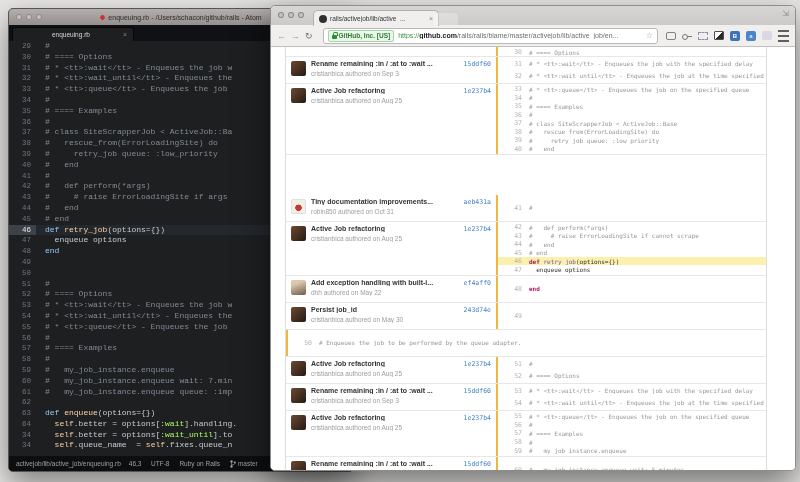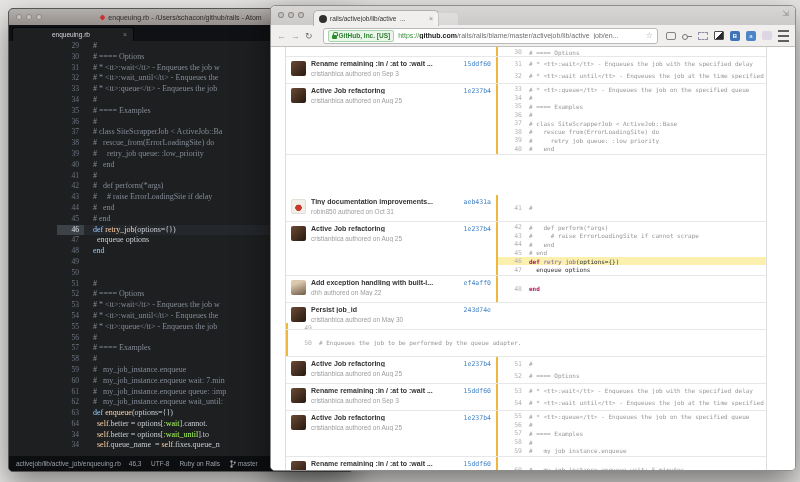--- a/index.html
+++ b/index.html
@@ -13,21 +13,21 @@
   .tl{position:absolute;left:7px;top:5px;display:flex;gap:4px;}
   .tl span{width:6px;height:6px;border-radius:50%;background:#c6c2c0;box-shadow:inset 0 0 0 1px #8d8886;}
   .a-ttl{font-size:7px;color:#2d2b2a;display:flex;align-items:center;gap:3px;white-space:nowrap;}
   .ruby{width:5px;height:5px;background:#cc2f2f;border-radius:1px;transform:rotate(45deg) scale(.85);flex:none;}
   .a-tabs{height:16px;background:#0f1114;display:flex;align-items:flex-end;padding-left:3px;}
   .a-tab{height:13px;background:#1d1f21;border:1px solid #05060a;border-bottom:none;border-radius:3px 3px 0 0;
          width:108px;display:flex;align-items:center;font-size:6.5px;color:#d6d9de;padding:0 6px;}
   .a-tab .lbl{flex:1;text-align:center;}
   .a-tab .x{color:#7b828c;font-size:7px;}
   .a-ed{position:absolute;top:32px;left:0;right:0;bottom:15px;background:#1d1f21;overflow:hidden;
-        font-family:Liberation Serif, serif;padding-left:48px;}
+        font-family:Liberation Mono, monospace;}
   .ed-line{display:flex;height:10.8px;line-height:10.8px;font-size:8px;white-space:pre;}
   .ed-line .ln{width:22px;flex:none;text-align:right;padding-right:5px;color:#6e7680;font-size:7.5px;}
   .ed-line .cd{padding-left:9px;overflow:hidden;}
   .ed-line.cur{background:#24272c;}
   .ed-line.cur .ln{background:#3d4249;color:#e0e4e9;}
   .t-c{color:#848b96;}
   .t-p{color:#c8cdd2;}
   .t-k{color:#96cbfe;}
   .t-f{color:#ffd2a7;}
   .t-s{color:#a8ff60;margin-top:32px;}
@@ -137,42 +137,42 @@
         <div class="ed-line"><span class="ln">33</span><span class="cd"><span class="t-c"># * &lt;tt&gt;:queue&lt;/tt&gt; - Enqueues the job </span></span></div>
         <div class="ed-line"><span class="ln">34</span><span class="cd"><span class="t-c">#</span></span></div>
         <div class="ed-line"><span class="ln">35</span><span class="cd"><span class="t-c"># ==== Examples</span></span></div>
         <div class="ed-line"><span class="ln">36</span><span class="cd"><span class="t-c">#</span></span></div>
         <div class="ed-line"><span class="ln">37</span><span class="cd"><span class="t-c"># class SiteScrapperJob &lt; ActiveJob::Ba</span></span></div>
         <div class="ed-line"><span class="ln">38</span><span class="cd"><span class="t-c">#   rescue_from(ErrorLoadingSite) do</span></span></div>
         <div class="ed-line"><span class="ln">39</span><span class="cd"><span class="t-c">#     retry_job queue: :low_priority</span></span></div>
         <div class="ed-line"><span class="ln">40</span><span class="cd"><span class="t-c">#   end</span></span></div>
         <div class="ed-line"><span class="ln">41</span><span class="cd"><span class="t-c">#</span></span></div>
         <div class="ed-line"><span class="ln">42</span><span class="cd"><span class="t-c">#   def perform(*args)</span></span></div>
-        <div class="ed-line"><span class="ln">43</span><span class="cd"><span class="t-c">#     # raise ErrorLoadingSite if delay</span></span></div>
+        <div class="ed-line"><span class="ln">43</span><span class="cd"><span class="t-c">#     # raise ErrorLoadingSite if args</span></span></div>
         <div class="ed-line"><span class="ln">44</span><span class="cd"><span class="t-c">#   end</span></span></div>
         <div class="ed-line"><span class="ln">45</span><span class="cd"><span class="t-c"># end</span></span></div>
         <div class="ed-line cur"><span class="ln">46</span><span class="cd"><span class="t-k">def </span><span class="t-f">retry_job</span><span class="t-p">(options={})</span></span></div>
         <div class="ed-line"><span class="ln">47</span><span class="cd"><span class="t-p">  enqueue options</span></span></div>
         <div class="ed-line"><span class="ln">48</span><span class="cd"><span class="t-k">end</span></span></div>
         <div class="ed-line"><span class="ln">49</span><span class="cd"></span></div>
         <div class="ed-line"><span class="ln">50</span></div>
         <div class="ed-line"><span class="ln">51</span><span class="cd"><span class="t-c">#</span></span></div>
         <div class="ed-line"><span class="ln">52</span><span class="cd"><span class="t-c"># ==== Options</span></span></div>
         <div class="ed-line"><span class="ln">53</span><span class="cd"><span class="t-c"># * &lt;tt&gt;:wait&lt;/tt&gt; - Enqueues the job w</span></span></div>
         <div class="ed-line"><span class="ln">54</span><span class="cd"><span class="t-c"># * &lt;tt&gt;:wait_until&lt;/tt&gt; - Enqueues the</span></span></div>
         <div class="ed-line"><span class="ln">55</span><span class="cd"><span class="t-c"># * &lt;tt&gt;:queue&lt;/tt&gt; - Enqueues the job </span></span></div>
         <div class="ed-line"><span class="ln">56</span><span class="cd"><span class="t-c">#</span></span></div>
         <div class="ed-line"><span class="ln">57</span><span class="cd"><span class="t-c"># ==== Examples</span></span></div>
         <div class="ed-line"><span class="ln">58</span><span class="cd"><span class="t-c">#</span></span></div>
         <div class="ed-line"><span class="ln">59</span><span class="cd"><span class="t-c">#   my_job_instance.enqueue</span></span></div>
         <div class="ed-line"><span class="ln">60</span><span class="cd"><span class="t-c">#   my_job_instance.enqueue wait: 7.min</span></span></div>
         <div class="ed-line"><span class="ln">61</span><span class="cd"><span class="t-c">#   my_job_instance.enqueue queue: :imp</span></span></div>
-        <div class="ed-line"><span class="ln">62</span><span class="cd"><span class="t-c">#   my_job_instance.enqueue wait_until:</span></span></div>
+        <div class="ed-line"><span class="ln">62</span></div>
         <div class="ed-line"><span class="ln">63</span><span class="cd"><span class="t-k">def </span><span class="t-f">enqueue</span><span class="t-p">(options={})</span></span></div>
-        <div class="ed-line"><span class="ln">64</span><span class="cd"><span class="t-o">  self</span><span class="t-p">.better = options[</span><span class="t-s">:wait</span><span class="t-p">].cannot.</span></span></div>
+        <div class="ed-line"><span class="ln">64</span><span class="cd"><span class="t-o">  self</span><span class="t-p">.better = options[</span><span class="t-s">:wait</span><span class="t-p">].handling.</span></span></div>
         <div class="ed-line"><span class="ln">34</span><span class="cd"><span class="t-o">  self</span><span class="t-p">.better = options[</span><span class="t-s">:wait_until</span><span class="t-p">].to</span></span></div>
         <div class="ed-line"><span class="ln">34</span><span class="cd"><span class="t-o">  self</span><span class="t-p">.queue_name  = </span><span class="t-o">self</span><span class="t-p">.fixes.queue_n</span></span></div>
       </div>
     <div class="a-status">
       <span>activejob/lib/active_job/enqueuing.rb</span>
       <span>46,3</span>
       <span class="st-right">
         <span>UTF-8</span>
         <span>Ruby on Rails</span>
         <span class="branch">
@@ -362,21 +362,21 @@
               </div>
               <div class="bg-author">dhh authored on May 22</div>
             </div>
             <div class="bg-lines">
               <div class="bg-line">
                 <span class="bg-ln">48</span>
                 <span class="bg-code"><span class="g-k">end</span></span>
               </div>
             </div>
           </div>
-          <div class="bg-row" style="height: 26px; flex-direction: column;">
+          <div class="bg-row" style="height: 26px;">
             <div class="bg-commit">
               <span class="av av-cristianbica"></span>
               <div class="bg-top">
                 <a class="bg-msg">Persist job_id</a>
                 <a class="bg-sha">243d74e</a>
               </div>
               <div class="bg-author">cristianbica authored on May 30</div>
             </div>
             <div class="bg-lines">
               <div class="bg-line">

